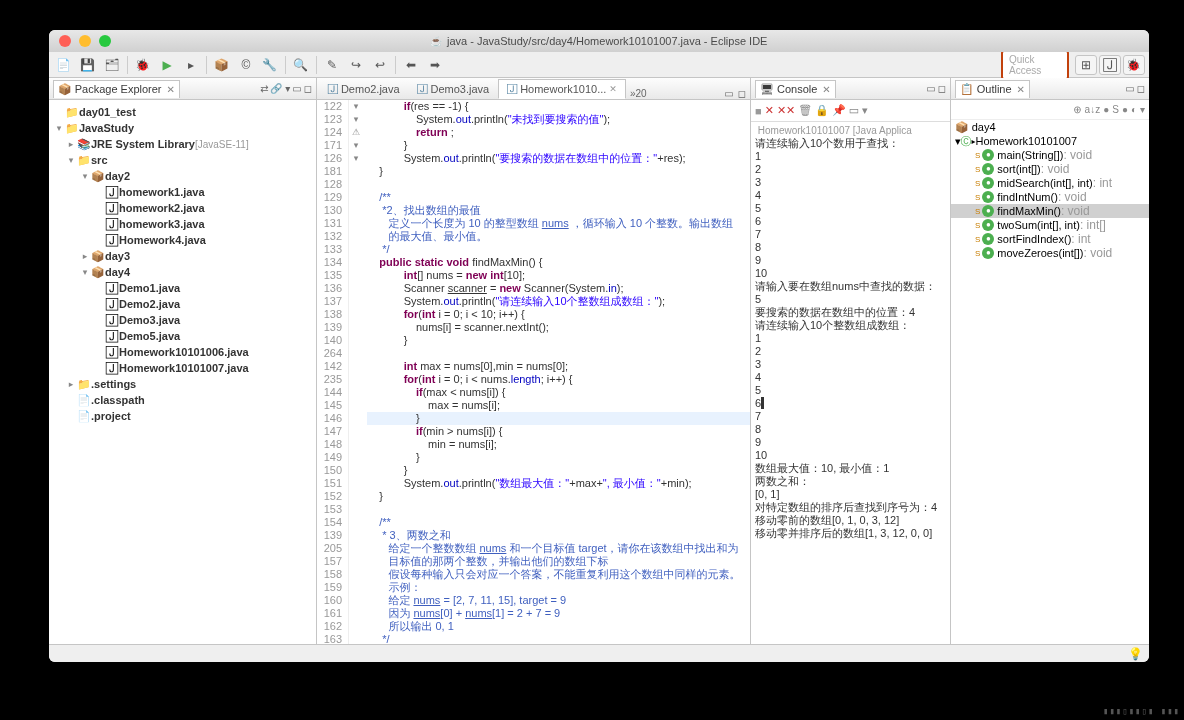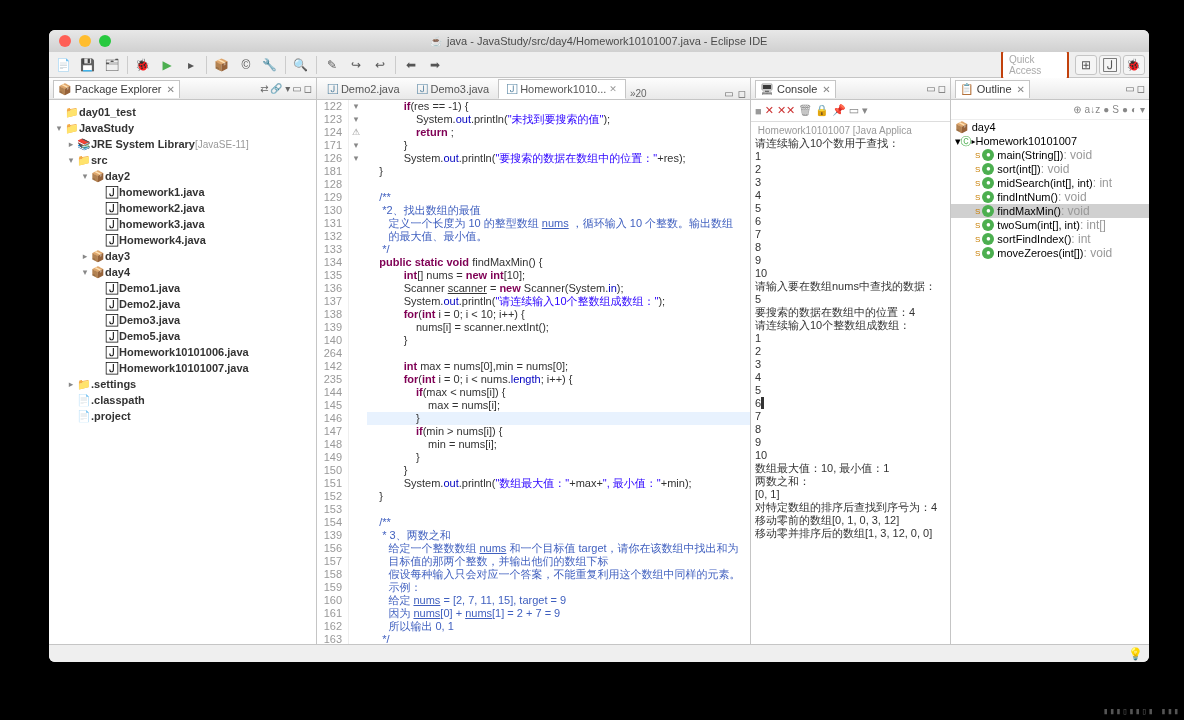--- a/index.html
+++ b/index.html
@@ -269,21 +269,21 @@
             <div>146</div>
             <div>147</div>
             <div>148</div>
             <div>149</div>
             <div>150</div>
             <div>151</div>
             <div>152</div>
             <div>153</div>
             <div>154</div>
             <div>139</div>
-            <div>156</div>
+            <div>205</div>
             <div>157</div>
             <div>158</div>
             <div>159</div>
             <div>160</div>
             <div>161</div>
             <div>162</div>
             <div>163</div>
           </div>
         <div class="fold-gutter" id="fold-gutter">
             <div></div>

